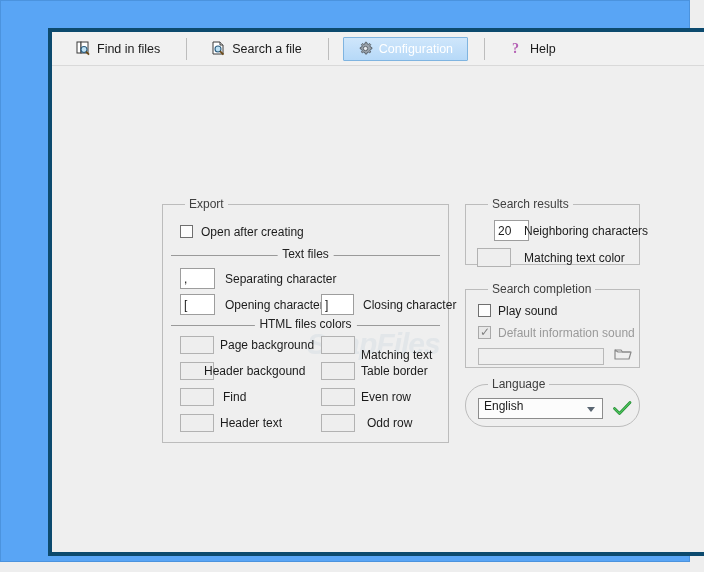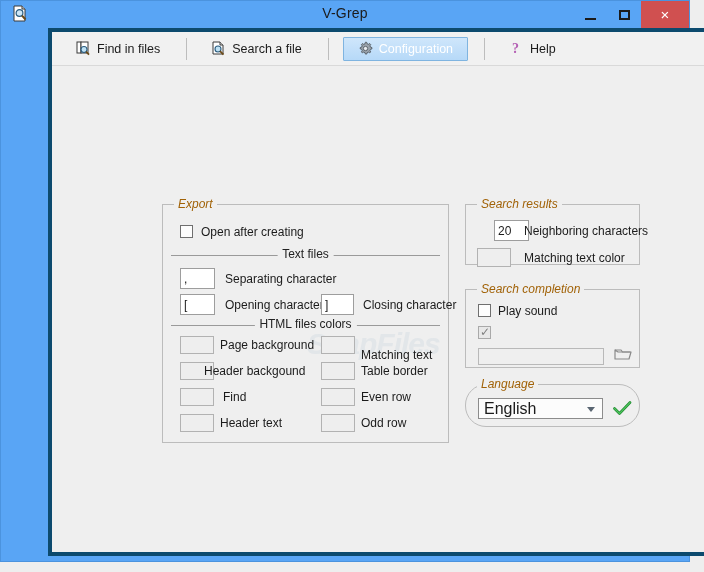--- a/index.html
+++ b/index.html
@@ -71,23 +71,23 @@
   .tb-ico{width:15px;height:15px;display:block;}
 
   
   .group{
     position:absolute;
     border:1px solid #bcbcbc;
     box-sizing:border-box;
     background:transparent;
   }
   .group > .legend{
-    position:absolute;top:-8px;left:11px;
+    position:absolute;top:-8px;left:22px;
     background:#efefef;padding:0 4px;
-    font-size:12px;color:#a16207;white-space:nowrap;font-style:italic;
+    font-size:12px;color:#404040;white-space:nowrap;
   }
   .inner-legend{
     position:absolute;left:8px;right:8px;
     height:1px;background:#9a9a9a;
   }
   .inner-legend span{
     position:absolute;left:50%;transform:translateX(-50%);
     top:-8px;background:#efefef;padding:0 5px;
     font-size:12px;color:#222;white-space:nowrap;
   }
@@ -113,22 +113,22 @@
     display:flex;align-items:center;
   }
   .swatch{
     position:absolute;background:#eeeeee;
     border:1px solid #b2b2b2;box-sizing:border-box;
   }
 
   .combo{
     position:absolute;background:#fcfcfc;
     border:1px solid #8c8c8c;box-sizing:border-box;
-    display:flex;align-items:center;
-    font-size:16px;color:#1b1b1b;padding-left:5px;
+    display:flex;align-items:flex-start;
+    font-size:12px;color:#1b1b1b;padding-left:5px;
   }
   .combo .arrow{
     position:absolute;right:7px;top:50%;margin-top:-2px;
     width:0;height:0;border-left:4px solid transparent;
     border-right:4px solid transparent;border-top:5px solid #5a6672;
   }
   .okcheck{position:absolute;width:18px;height:16px;}
 
   .folderbtn{position:absolute;width:18px;height:14px;}
 
@@ -141,42 +141,20 @@
     font-family:"Liberation Sans",sans-serif;
   }
 </style>
 </head>
 <body>
 
 <div class="desktop"></div>
 
 <div class="window">
 
-  <div class="titlebar">
-    <span class="title-icon">
-      <svg width="18" height="18" viewBox="0 0 18 18">
-        <path d="M3 1 h8 l3 3 v12 h-11 z" fill="#ffffff" stroke="#3b3b3b" stroke-width="1"></path>
-        <path d="M11 1 v3 h3" fill="#dcdcdc" stroke="#3b3b3b" stroke-width="1"></path>
-        <circle cx="8.5" cy="8" r="3.4" fill="#cfe8f7" stroke="#2b5d80" stroke-width="1.2"></circle>
-        <line x1="11" y1="10.6" x2="14.5" y2="14.5" stroke="#6b4a18" stroke-width="2"></line>
-      </svg>
-    </span>
-    <div class="title-text">V-Grep</div>
-    <div class="winbtns">
-      <div class="wbtn">
-        <i class="glyph-min"></i>
-      </div>
-      <div class="wbtn">
-        <i class="glyph-max"></i>
-      </div>
-      <div class="wbtn close">
-        <span class="glyph-close">×</span>
-      </div>
-    </div>
-  </div>
 
   <div class="client">
 
     <div class="toolbar">
 
       <div class="tb-item">
         <span class="tb-ico">
           <svg width="15" height="15" viewBox="0 0 15 15">
             <rect x="1" y="1" width="4" height="11" fill="#ffffff" stroke="#3b3b3b" stroke-width="1"></rect>
             <rect x="5" y="1" width="7" height="11" fill="#ffffff" stroke="#3b3b3b" stroke-width="1"></rect>
@@ -265,21 +243,21 @@
       <div class="swatch" style="left:158px;top:131px;width:34px;height:18px;"></div>
       <div class="lbl" style="left:198px;top:143px;">Matching text</div>
 
       <div class="swatch" style="left:158px;top:157px;width:34px;height:18px;"></div>
       <div class="lbl" style="left:198px;top:159px;">Table border</div>
 
       <div class="swatch" style="left:158px;top:183px;width:34px;height:18px;"></div>
       <div class="lbl" style="left:198px;top:185px;">Even row</div>
 
       <div class="swatch" style="left:158px;top:209px;width:34px;height:18px;"></div>
-      <div class="lbl" style="left:198px;top:211px;">Odd row</div>
+      <div class="lbl" style="left:204px;top:211px;">Odd row</div>
     </div>
 
     <div class="group" style="left:413px;top:172px;width:175px;height:61px;">
       <div class="legend">Search results</div>
 
       <div class="tbox" style="left:28px;top:15px;width:35px;height:21px;">20</div>
       <div class="lbl" style="left:58px;top:19px;">Neighboring characters</div>
 
       <div class="swatch" style="left:11px;top:43px;width:34px;height:19px;"></div>
       <div class="lbl" style="left:58px;top:46px;">Matching text color</div>
@@ -287,20 +265,21 @@
 
     <div class="group" style="left:413px;top:257px;width:175px;height:79px;">
       <div class="legend">Search completion</div>
 
       <div class="cb" style="left:12px;top:14px;"></div>
       <div class="lbl" style="left:32px;top:14px;">Play sound</div>
 
       <div class="cb disabled" style="left:12px;top:36px;">
         <span class="tick">✓</span>
       </div>
+      <div class="lbl disabled" style="left:32px;top:36px;">Default information sound</div>
 
       <div class="tbox" style="left:12px;top:58px;width:126px;height:17px;background:#efefef;border-color:#b9b9b9;" placeholder=""></div>
 
       <span class="folderbtn" style="left:148px;top:57px;">
         <svg width="18" height="15" viewBox="0 0 18 15">
           <path d="M1 3 h6 l1.5 2 h8" fill="none" stroke="#8a8a8a" stroke-width="1.2"></path>
           <path d="M1 3 v9 h14 l2-7 h-13 z" fill="none" stroke="#8a8a8a" stroke-width="1.2" stroke-linejoin="round"></path>
         </svg>
       </span>
     </div>

